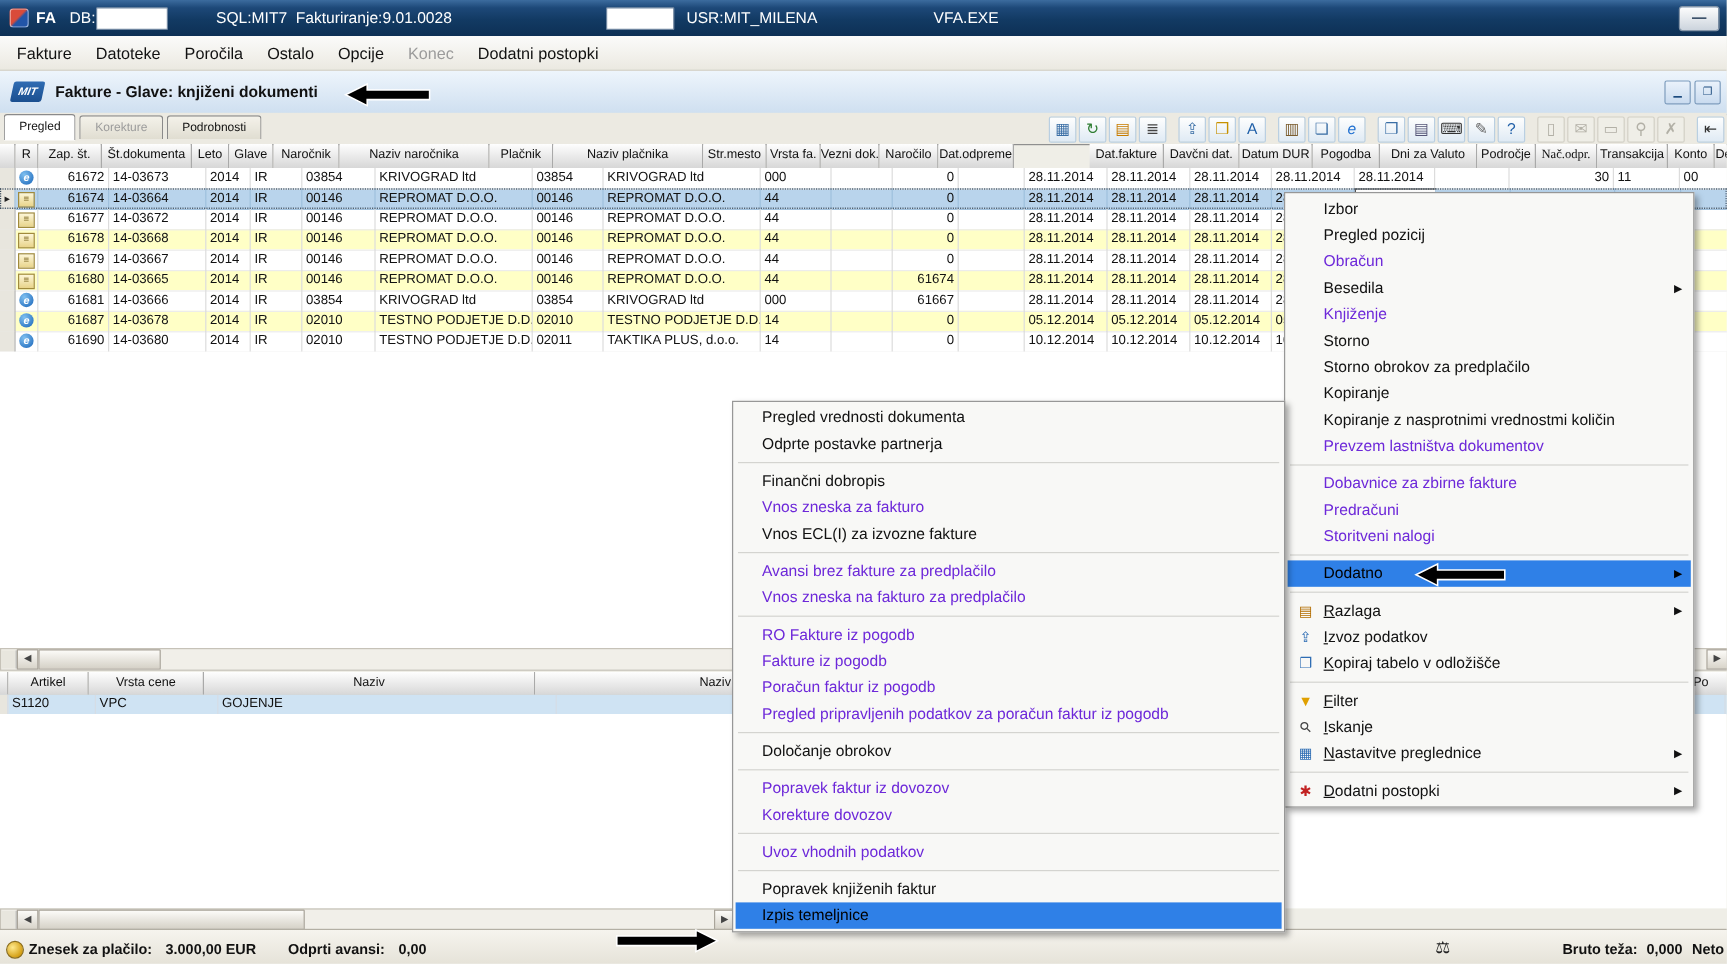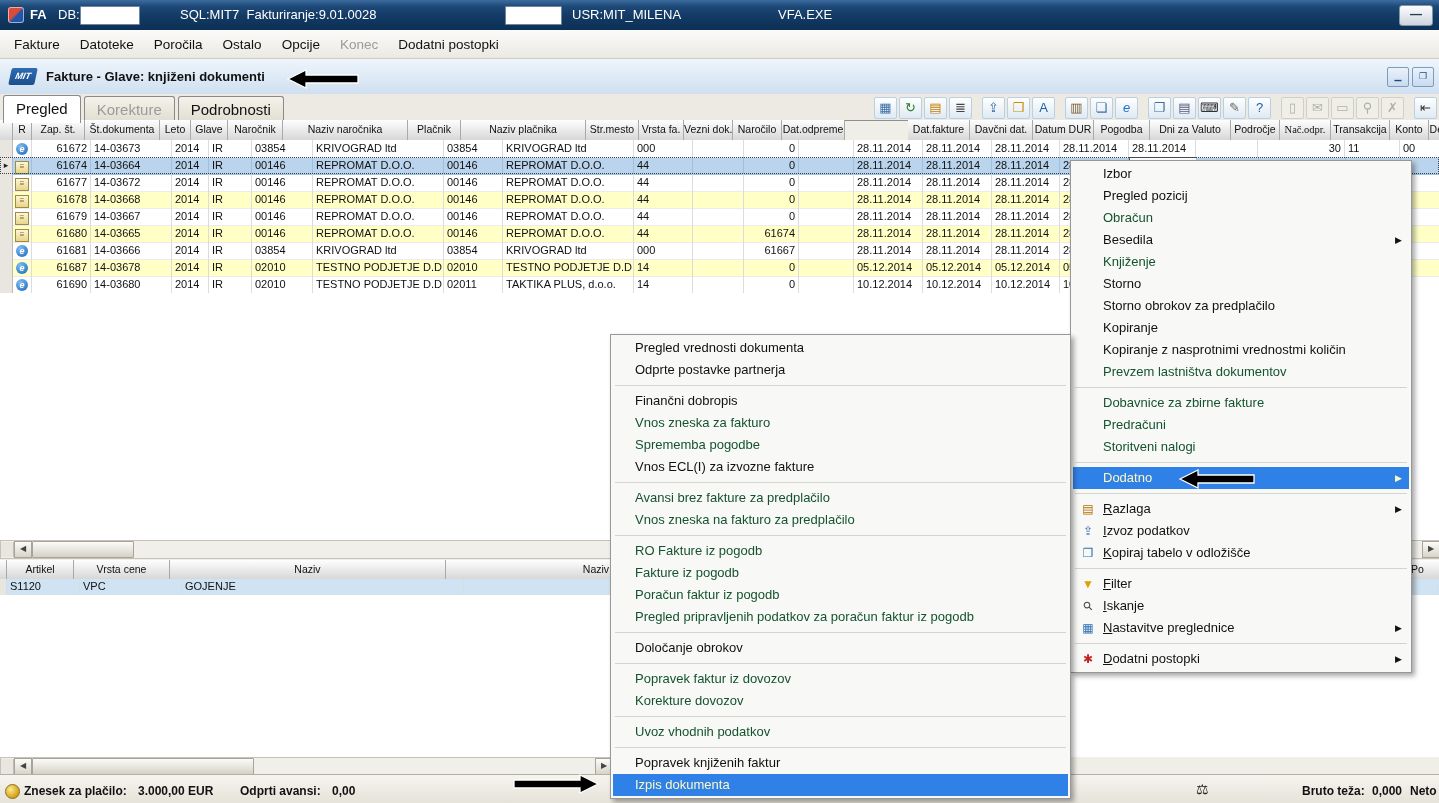--- a/index.html
+++ b/index.html
@@ -31,21 +31,21 @@
   .mit-logo{position:absolute;left:10px;top:9px;width:26px;height:17px;border-radius:2px;
     background:linear-gradient(#2f6cb3,#1b4f8f);transform:skewX(-12deg);
     color:#fff;font-weight:bold;font-style:italic;font-size:9px;text-align:center;line-height:17px}
   .wintitle{position:absolute;left:46px;top:10px;font-size:13px;font-weight:bold}
   .winbtns{position:absolute;right:5px;top:8px;display:flex;gap:3px}
   .winbtn{width:20px;height:18px;border:1px solid #7d9cbd;border-radius:2px;color:#1d4c7f;
     background:linear-gradient(#eaf2fb,#c9dbef);font-size:9px;text-align:center;line-height:16px}
 
   
   .tabbar{position:absolute;top:94px;left:0;right:0;height:26px;background:#eceae2;border-bottom:1px solid #8f8f8f}
-  .tab{position:relative;top:2px;display:inline-block;margin-left:3px;padding:4px 12px;font-size:15px;
+  .tab{position:relative;top:2px;display:inline-block;margin-left:3px;padding:4px 12px;font-size:10px;
     border:1px solid #8a8a8a;border-bottom:none;border-radius:3px 3px 0 0;
     background:linear-gradient(#f4f2ea,#e0ddd1)}
   .tab.active{background:#fff;top:1px;padding-bottom:6px;z-index:2}
   .tab.disabled{color:#9b9b9b}
   .toolbar{position:absolute;right:2px;top:97px;display:flex;gap:2px;align-items:center;z-index:3}
   .ticon{width:21px;height:20px;border:1px solid #b9cfe2;border-radius:2px;font-size:13px;text-align:center;
     line-height:19px;background:linear-gradient(#fefefe,#dfeaf4);color:#335}
   .ticon.disabled{border-color:#d2d0c6;background:#efeee7;color:#b2b0a6}
   .tgap{width:6px}
 
@@ -96,22 +96,22 @@
   .sb-text{position:absolute;top:9px;font-weight:bold;white-space:nowrap}
   .sb-icon{position:absolute;top:6px;font-size:14px;color:#222}
   .coin{position:absolute;left:5px;top:9px;width:13px;height:13px;border-radius:50%;
     background:radial-gradient(circle at 35% 35%,#ffe98c,#d4a017 70%);border:1px solid #8a6d1f}
 
   
   .menu{position:absolute;z-index:10;background:#f8f8f6;border:1px solid #979797;padding:2px;
     box-shadow:3px 3px 5px rgba(0,0,0,.35);font-size:13px}
   .menu-item{position:relative;height:22px;line-height:22px;padding:0 22px 0 30px;white-space:nowrap;overflow:hidden}
   #dodatno-submenu .menu-item{padding-left:22px}
-  .menu-item.disabled{color:#14532d}
-  .menu-item.hl{background:#2f80e7;color:#fef9c3}
+  .menu-item.disabled{color:#6d28d9}
+  .menu-item.hl{background:#2f80e7;color:#000000}
   .menu-sep{height:1px;background:#d4d4d0;margin:4px 2px}
   .menu-arrow{position:absolute;right:7px;top:0;font-size:9px}
   .menu-ico{position:absolute;left:6px;top:0;width:18px;text-align:center;font-size:12px}
   .mico-book{color:#b36d00}.mico-export{color:#2e6db4}.mico-copy{color:#2e6db4}
   .mico-filter{color:#e0a000}.mico-grid{color:#2e6db4}.mico-gear{color:#c22222}
   .mico-search{color:#444;transform:rotate(-45deg)}
 
   .anno{position:absolute;z-index:30}
 </style>
 </head>
@@ -512,40 +512,39 @@
     <div class="menu-item"><span class="menu-ico mico-grid">▦</span><span class="mi-label"><u>N</u>astavitve preglednice</span><span class="menu-arrow">▶</span></div>
     <div class="menu-sep"></div>
     <div class="menu-item"><span class="menu-ico mico-gear">✱</span><span class="mi-label"><u>D</u>odatni postopki</span><span class="menu-arrow">▶</span></div>
   </div>
 <div class="menu" id="dodatno-submenu" style="left:610px;top:334px;width:455px">
     <div class="menu-item"><span class="mi-label">Pregled vrednosti dokumenta</span></div>
     <div class="menu-item"><span class="mi-label">Odprte postavke partnerja</span></div>
     <div class="menu-sep"></div>
     <div class="menu-item"><span class="mi-label">Finančni dobropis</span></div>
     <div class="menu-item disabled"><span class="mi-label">Vnos zneska za fakturo</span></div>
-    <div class="menu-item disabled"><span class="mi-label">Sprememba pogodbe</span></div>
     <div class="menu-item"><span class="mi-label">Vnos ECL(I) za izvozne fakture</span></div>
     <div class="menu-sep"></div>
     <div class="menu-item disabled"><span class="mi-label">Avansi brez fakture za predplačilo</span></div>
     <div class="menu-item disabled"><span class="mi-label">Vnos zneska na fakturo za predplačilo</span></div>
     <div class="menu-sep"></div>
     <div class="menu-item disabled"><span class="mi-label">RO Fakture iz pogodb</span></div>
     <div class="menu-item disabled"><span class="mi-label">Fakture iz pogodb</span></div>
     <div class="menu-item disabled"><span class="mi-label">Poračun faktur iz pogodb</span></div>
     <div class="menu-item disabled"><span class="mi-label">Pregled pripravljenih podatkov za poračun faktur iz pogodb</span></div>
     <div class="menu-sep"></div>
     <div class="menu-item"><span class="mi-label">Določanje obrokov</span></div>
     <div class="menu-sep"></div>
     <div class="menu-item disabled"><span class="mi-label">Popravek faktur iz dovozov</span></div>
     <div class="menu-item disabled"><span class="mi-label">Korekture dovozov</span></div>
     <div class="menu-sep"></div>
     <div class="menu-item disabled"><span class="mi-label">Uvoz vhodnih podatkov</span></div>
     <div class="menu-sep"></div>
     <div class="menu-item"><span class="mi-label">Popravek knjiženih faktur</span></div>
-    <div class="menu-item hl"><span class="mi-label">Izpis dokumenta</span></div>
+    <div class="menu-item hl"><span class="mi-label">Izpis temeljnice</span></div>
   </div>
 
 <svg class="anno" style="left:286px;top:67px" width="74" height="24" viewBox="0 0 74 24">
   <polygon points="2,12 20,3 20,8 72,8 72,16 20,16 20,21" fill="#000" stroke="#fff" stroke-width="1.3"></polygon>
 </svg>
 <svg class="anno" style="left:1178px;top:467px" width="78" height="24" viewBox="0 0 78 24">
   <polygon points="2,12 20,3 20,8 76,8 76,16 20,16 20,21" fill="#000" stroke="#fff" stroke-width="1.3"></polygon>
 </svg>
 <svg class="anno" style="left:512px;top:772px" width="88" height="24" viewBox="0 0 88 24">
   <polygon points="86,12 68,3 68,8 2,8 2,16 68,16 68,21" fill="#000" stroke="#fff" stroke-width="1.3"></polygon>

